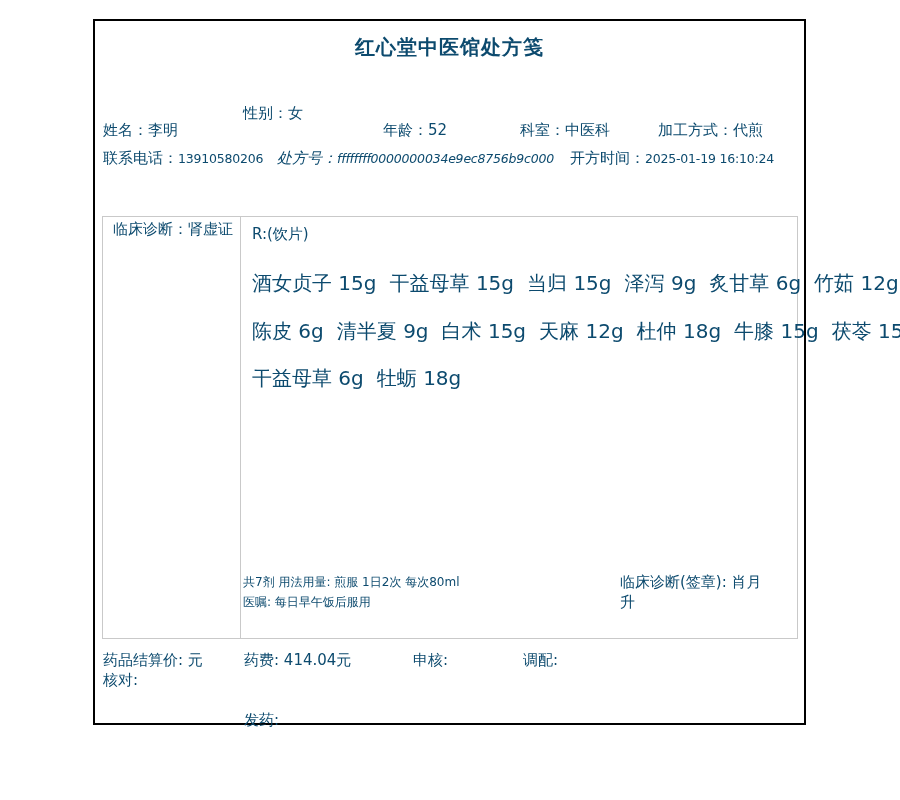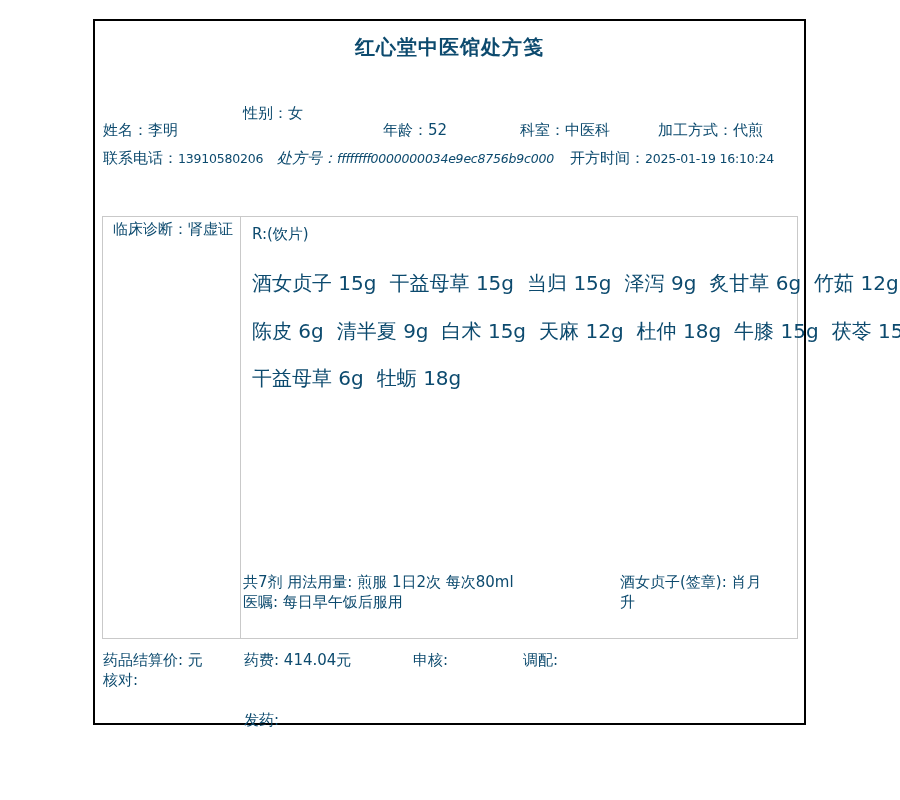--- a/index.html
+++ b/index.html
@@ -19,21 +19,21 @@
   }
   .field { font-size:15px; white-space:nowrap; line-height:18px; }
   .hexnum { font-size:12.5px; letter-spacing:-0.2px; }
   .inner-box {
     left:102px; top:216px; width:696px; height:423px;
     border:1px solid #c9c9c9; box-sizing:border-box;
   }
   .col-divider { left:240px; top:217px; width:1px; height:421px; background:#c9c9c9; }
   .herb-line { font-size:20px; white-space:nowrap; line-height:18px; }
   .herb { display:inline-block; margin-right:13px; }
-  .usage-block { font-size:15px; line-height:20px; white-space:nowrap; }
+  .usage-block { font-size:12px; line-height:20px; white-space:nowrap; }
   .sign-block { font-size:15px; line-height:20px; width:142px; }
   .note-line { font-size:15px; white-space:nowrap; line-height:18px; }
 </style>
 </head>
 <body>
 
 <div id="canvas">
 
   <div class="abs outer-box"></div>
 
@@ -60,21 +60,21 @@
 
   <div class="abs herb-line" style="left:252px; top:322px;"><span class="herb"><span>陈皮</span> <span>6g</span></span><span class="herb"><span>清半夏</span> <span>9g</span></span><span class="herb"><span>白术</span> <span>15g</span></span><span class="herb"><span>天麻</span> <span>12g</span></span><span class="herb"><span>杜仲</span> <span>18g</span></span><span class="herb"><span>牛膝</span> <span>15g</span></span><span class="herb"><span>茯苓</span> <span>15g</span></span></div>
 
   <div class="abs herb-line" style="left:252px; top:369px;"><span class="herb"><span>干益母草</span> <span>6g</span></span><span class="herb"><span>牡蛎</span> <span>18g</span></span></div>
 
   <div class="abs usage-block" style="left:243px; top:572px;">
     <div>共7剂 用法用量: 煎服 1日2次 每次80ml</div>
     <div>医嘱: 每日早午饭后服用</div>
   </div>
 
-  <div class="abs sign-block" style="left:620px; top:572px;"><span>酒女贞子(签章): </span><span>肖月升</span></div>
+  <div class="abs sign-block" style="left:620px; top:572px;"><span>临床诊断(签章): </span><span>肖月升</span></div>
 
   <div class="abs field" style="left:103px; top:651px;"><span>药品结算价:</span> <span>元</span></div>
   <div class="abs field" style="left:244px; top:651px;"><span>药费:</span> <span>414.04元</span></div>
   <div class="abs field" style="left:385px; top:651px;padding-left:28px;"><span>申核:</span></div>
   <div class="abs field" style="left:523px; top:651px;"><span>调配:</span></div>
 
   <div class="abs field" style="left:103px; top:671px;"><span>核对:</span></div>
   <div class="abs field" style="left:244px; top:711px;"><span>发药:</span></div>
 
 

